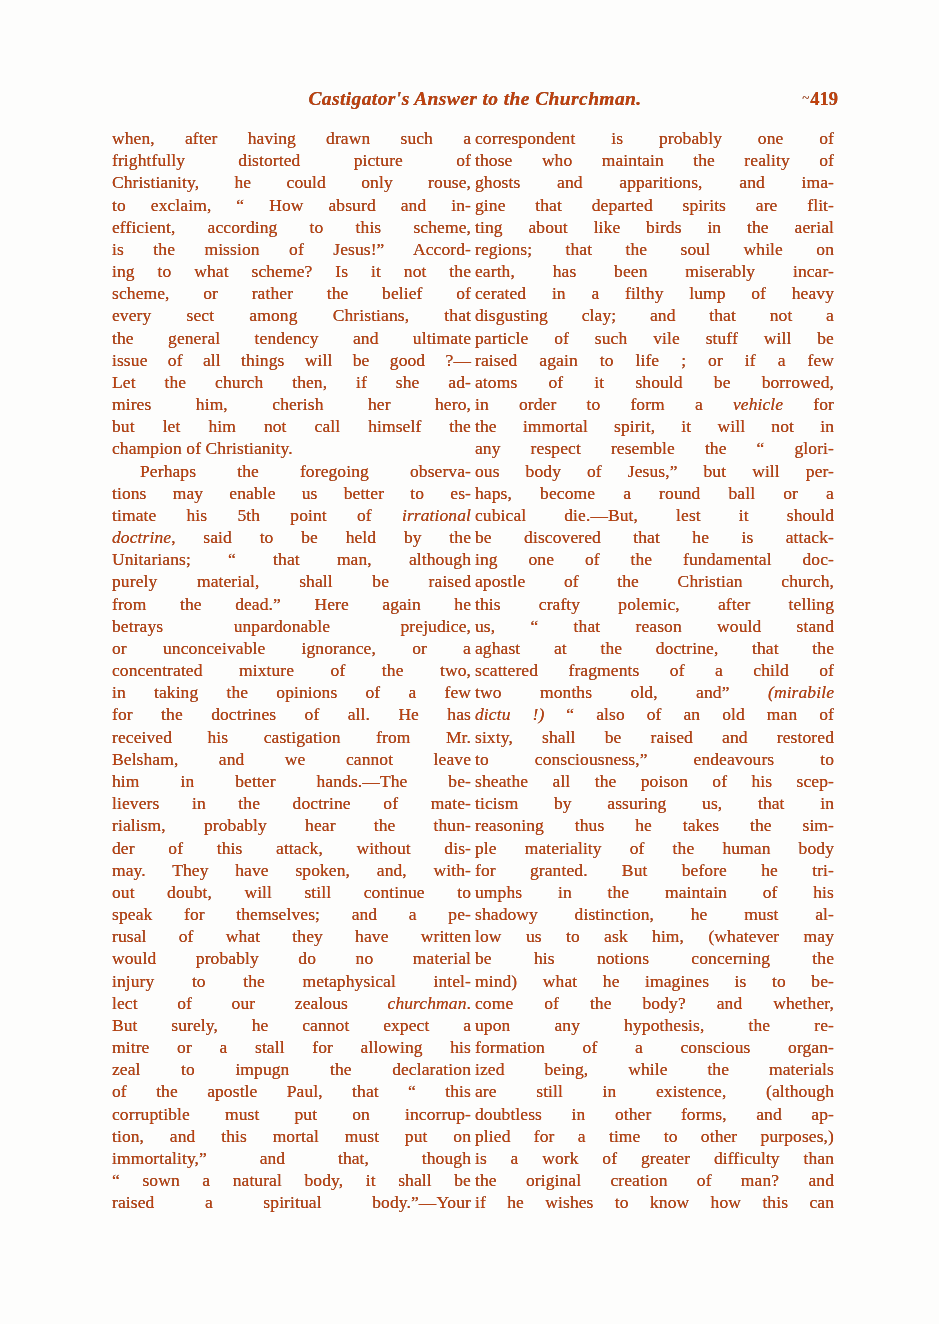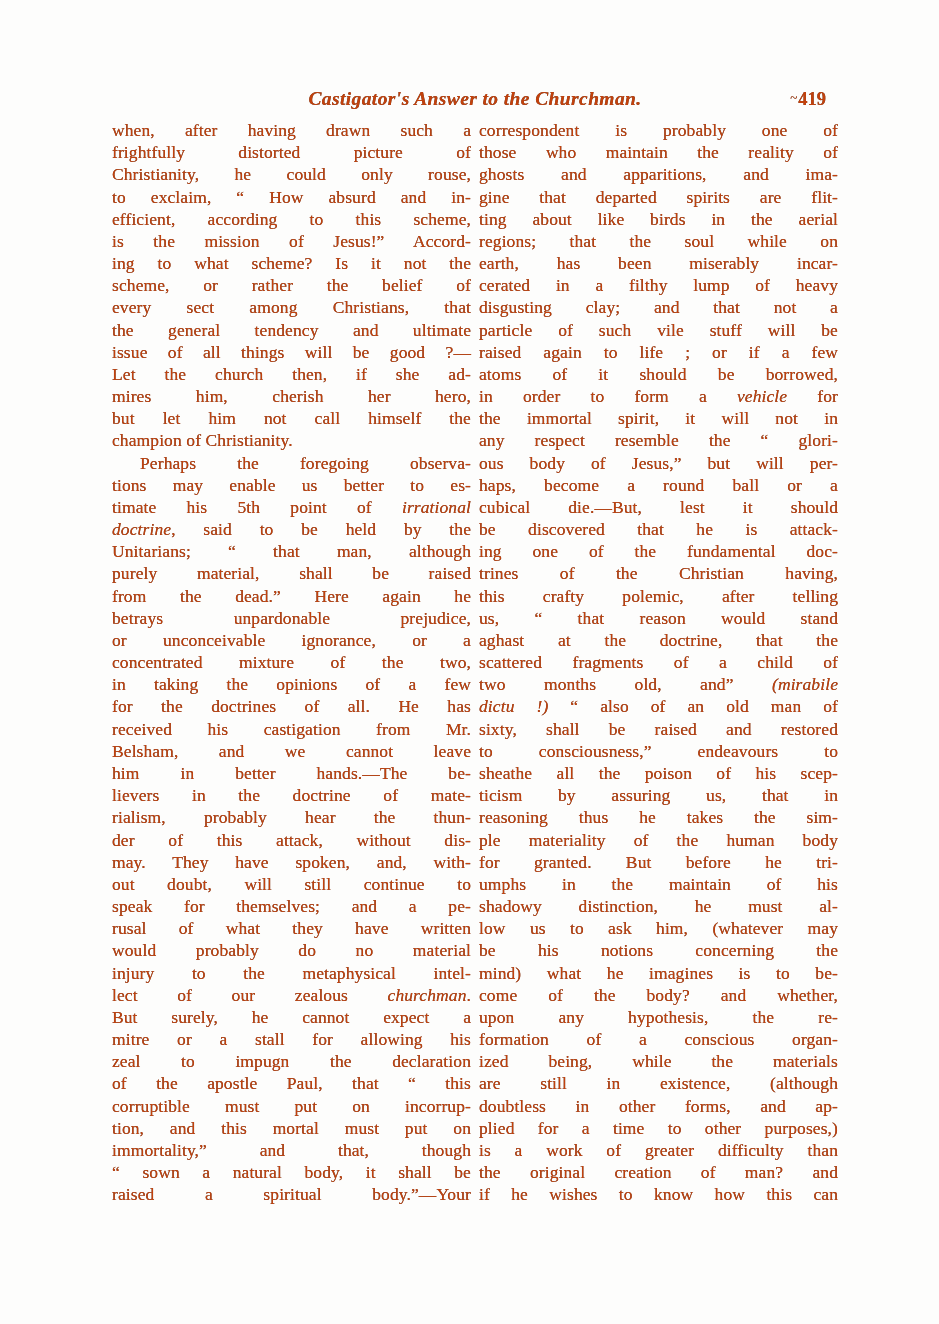--- a/index.html
+++ b/index.html
@@ -22,38 +22,37 @@
   .header-title {
     text-align: center;
     font-style: italic;
     font-weight: bold;
     font-size: 19.5px;
     letter-spacing: 0.4px;
     text-shadow: 0 0 0.6px rgba(25,25,25,0.8);
   }
   .page-number {
     position: absolute;
-    right: 12px; top: 1px;
+    right: 0; top: 1px;
     font-weight: bold;
     font-size: 18.5px;
     text-shadow: 0 0 0.6px rgba(25,25,25,0.8);
     margin-left: 6px;
   }
   .pn-prefix {
     font-size: 13px;
     vertical-align: 3px;
     margin-right: 1px;
     font-weight: normal;
   }
   .columns {
     position: absolute;
-    left: 112px; top: 119px; width: 726px;
+    left: 112px; top: 127px; width: 726px;
     display: flex;
     gap: 4px;
-    justify-content: space-between;
   }
   .column { width: 359px; }
   .line {
     font-size: 17.5px;
     line-height: 22.18px;
     height: 22.18px;
     text-align: justify;
     text-align-last: justify;
     white-space: nowrap;
     text-shadow: 0 0 0.5px rgba(22,22,22,0.75);
@@ -139,21 +138,21 @@
         <div class="line">raised again to life ; or if a few</div>
         <div class="line">atoms of it should be borrowed,</div>
         <div class="line">in order to form a <i>vehicle</i> for</div>
         <div class="line">the immortal spirit, it will not in</div>
         <div class="line">any respect resemble the “ glori-</div>
         <div class="line">ous body of Jesus,” but will per-</div>
         <div class="line">haps, become a round ball or a</div>
         <div class="line">cubical die.—But, lest it should</div>
         <div class="line">be discovered that he is attack-</div>
         <div class="line">ing one of the fundamental doc-</div>
-        <div class="line">trines of the Christian having,</div>
+        <div class="line">apostle of the Christian church,</div>
         <div class="line">this crafty polemic, after telling</div>
         <div class="line">us, “ that reason would stand</div>
         <div class="line">aghast at the doctrine, that the</div>
         <div class="line">scattered fragments of a child of</div>
         <div class="line">two months old, and” <i>(mirabile</i></div>
         <div class="line"><i>dictu !)</i> “ also of an old man of</div>
         <div class="line">sixty, shall be raised and restored</div>
         <div class="line">to consciousness,” endeavours to</div>
         <div class="line">sheathe all the poison of his scep-</div>
         <div class="line">ticism by assuring us, that in</div>

